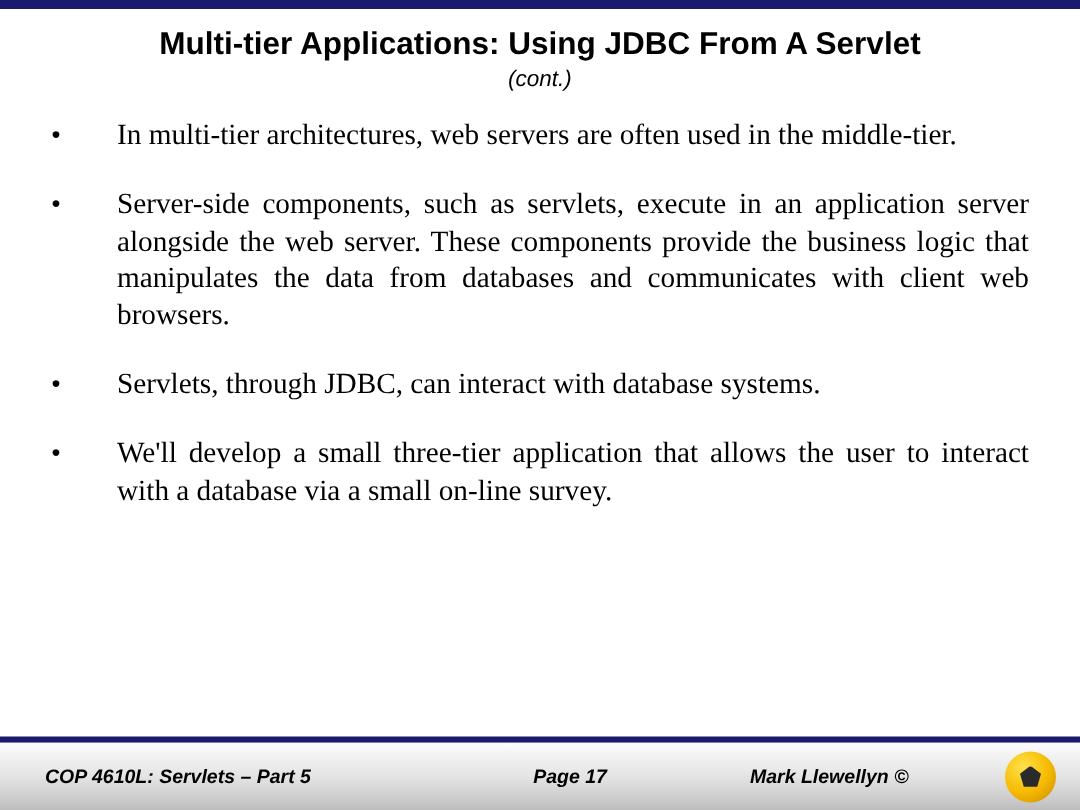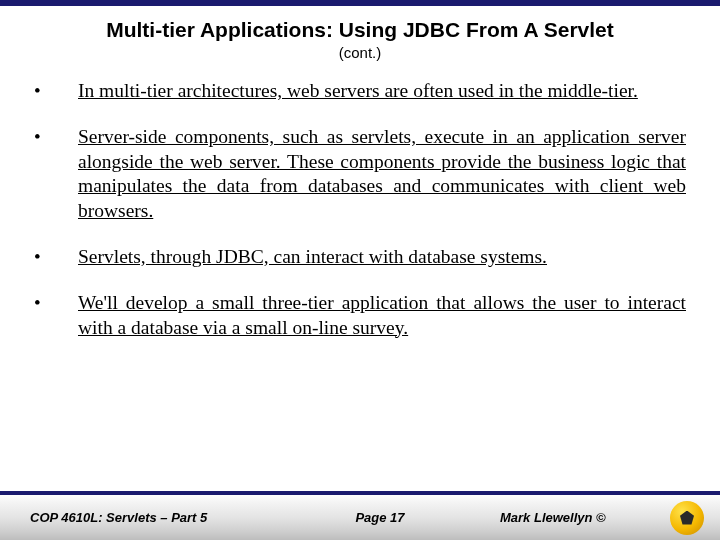--- a/index.html
+++ b/index.html
@@ -23,40 +23,40 @@
     margin-top: 12px;
     padding: 0 20px;
   }
   .subtitle {
     text-align: center;
     font-family: Arial, Helvetica, sans-serif;
     font-size: 15px;
     color: #000;
     margin-top: 2px;
     margin-bottom: 18px;
+    font-style: italic;
   }
   .content {
     padding: 0 34px 0 34px;
   }
   .bullet-row {
     display: flex;
     margin-bottom: 22px;
   }
   .bullet-mark {
     width: 44px;
     flex-shrink: 0;
     font-size: 19px;
     line-height: 1.25;
   }
   .bullet-text {
     flex: 1;
     font-size: 19.5px;
     line-height: 1.25;
     text-align: justify;
-    text-decoration: underline;
   }
   .footer {
     position: absolute;
     left: 0;
     right: 0;
     bottom: 0;
     height: 46px;
     background: linear-gradient(to bottom, #fdfdfd 0%, #f2f2f2 20%, #e4e4e4 50%, #cfcfcf 80%, #bdbdbd 100%);
     border-top: 1px solid #b8b8b8;
   }

